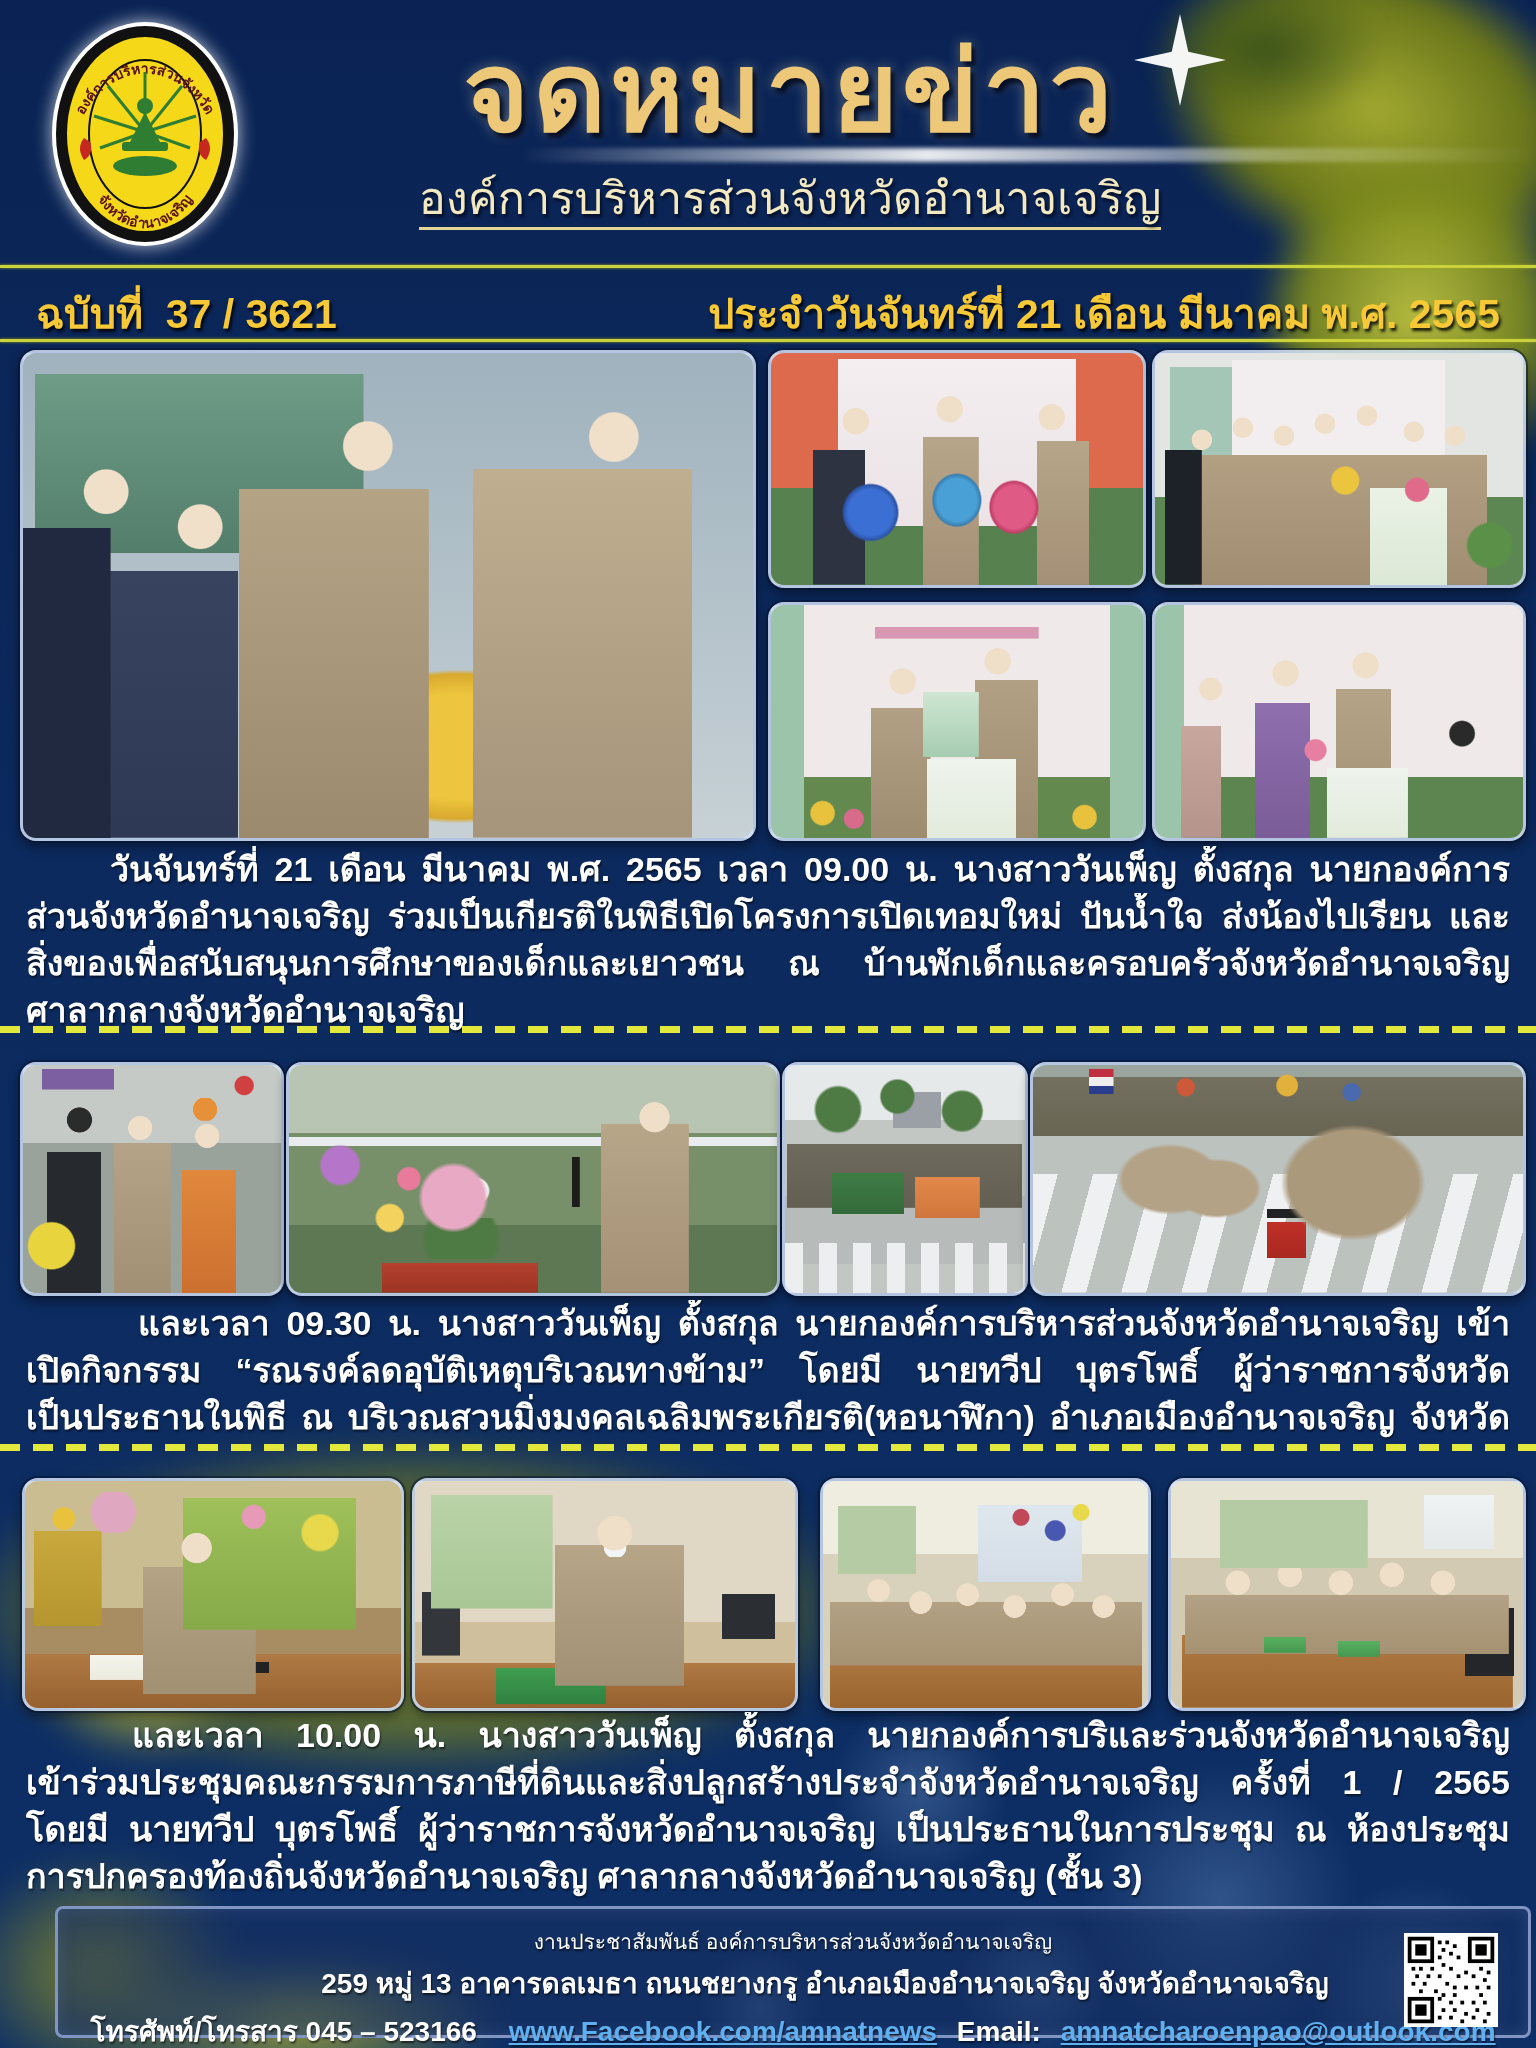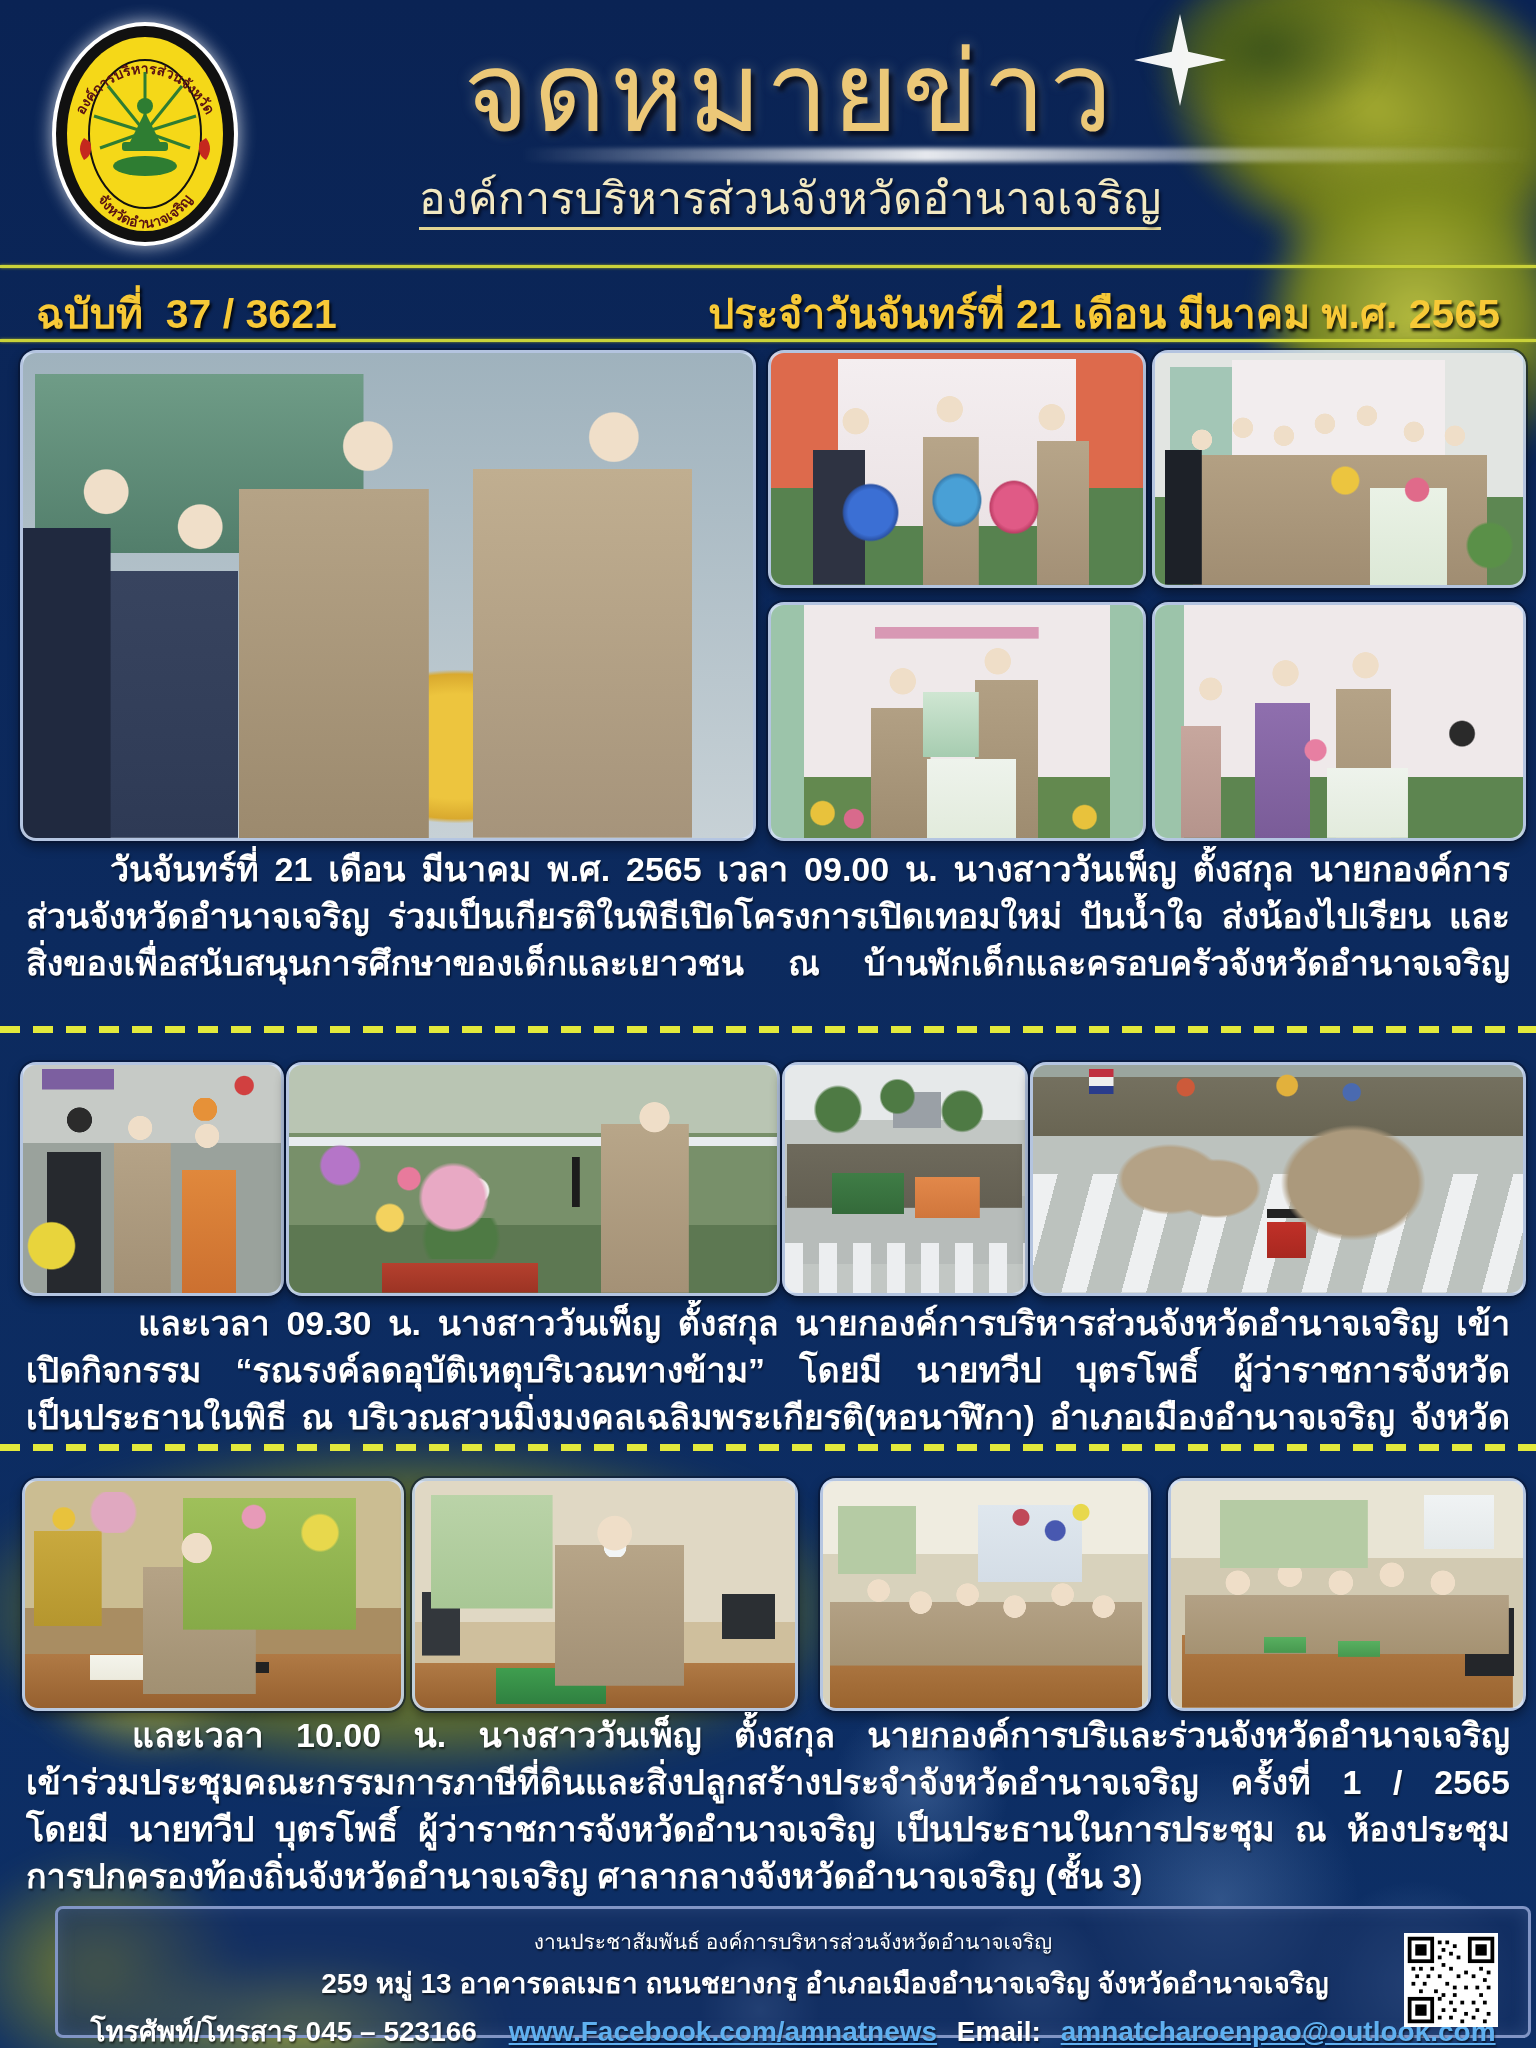--- a/index.html
+++ b/index.html
@@ -30,21 +30,21 @@
   #bk1{left:830px;top:1700px;width:180px;height:180px;}
   #bk2{left:1080px;top:1760px;width:280px;height:280px;}
   #bk3{left:1310px;top:1880px;width:210px;height:210px;}
   #bk4{left:960px;top:1910px;width:150px;height:150px;}
   #bk5{left:1230px;top:1540px;width:140px;height:140px;}
   #bk6{left:700px;top:1950px;width:120px;height:120px;}
 
   
   .logo{position:absolute;left:50px;top:20px;width:190px;height:228px;filter:drop-shadow(0 0 9px rgba(255,255,255,.75));}
   .htx{position:absolute;left:290px;top:34px;width:1000px;text-align:center;}
-  .title{font-size:112px;font-weight:400;color:#ecc878;letter-spacing:4px;line-height:1.05;
+  .title{font-size:112px;font-weight:700;color:#ecc878;letter-spacing:4px;line-height:1.05;
          text-shadow:4px 5px 4px rgba(3,10,30,.9),0 0 14px rgba(250,240,200,.35);}
   .subtitle{margin-top:10px;font-size:45px;font-weight:400;color:#f2e9c2;
             text-shadow:2px 3px 3px rgba(3,10,30,.85);}
   .subtitle .ul{border-bottom:3px solid #e3d694;padding-bottom:3px;}
   .streak{position:absolute;top:148px;left:520px;width:1016px;height:14px;pointer-events:none;
           background:linear-gradient(90deg,rgba(255,255,255,0),rgba(255,255,255,.9) 40%,rgba(255,255,255,.25) 78%,rgba(255,255,255,0));filter:blur(2px);}
   .sparkle{position:absolute;left:1134px;top:14px;width:92px;height:92px;background:#fff;opacity:.95;
            clip-path:polygon(50% 0,59% 41%,100% 50%,59% 59%,50% 100%,41% 59%,0 50%,41% 41%);
            filter:drop-shadow(0 0 14px #fff);}
 
@@ -319,20 +319,21 @@
   <div class="ph" id="phM" title="นายก อบจ. และคณะถือถุงขนมสีเหลืองร่วมพิธีบริจาค"></div>
   <div class="ph" id="phA" title="มอบกระเป๋านักเรียนหน้าป้าย Back to School"></div>
   <div class="ph" id="phB" title="คณะเจ้าหน้าที่ถ่ายภาพหมู่พร้อมกล่องของบริจาค"></div>
   <div class="ph" id="phC" title="มอบถุงของขวัญสีเขียวหน้าป้ายโครงการ"></div>
   <div class="ph" id="phD" title="ผู้ร่วมพิธีมอบสิ่งของหน้าป้ายโครงการ"></div>
 
   <div class="para" id="para1">
     <div class="pline ind1">วันจันทร์ที่ 21 เดือน มีนาคม พ.ศ. 2565 เวลา 09.00 น. นางสาววันเพ็ญ ตั้งสกุล นายกองค์การบริหาร</div>
     <div class="pline">ส่วนจังหวัดอำนาจเจริญ ร่วมเป็นเกียรติในพิธีเปิดโครงการเปิดเทอมใหม่ ปันน้ำใจ ส่งน้องไปเรียน และร่วมบริจาค</div>
     <div class="pline">สิ่งของเพื่อสนับสนุนการศึกษาของเด็กและเยาวชน ณ บ้านพักเด็กและครอบครัวจังหวัดอำนาจเจริญ</div>
+    <div class="pline end">ศาลากลางจังหวัดอำนาจเจริญ</div>
   </div>
 
   <div class="dash" id="dash1"></div>
 
   <div class="ph" id="phE" title="เจ้าหน้าที่และเด็ก ๆ ร่วมกิจกรรมรณรงค์"></div>
   <div class="ph" id="phF" title="ผู้ว่าราชการจังหวัดกล่าวที่แท่นพร้อมแจกันดอกไม้"></div>
   <div class="ph" id="phG" title="ขบวนรณรงค์พร้อมป้ายบริเวณทางม้าลาย"></div>
   <div class="ph" id="phH" title="เจ้าหน้าที่ทาสีทางม้าลายด้วยถังสีแดง"></div>
 
   <div class="para" id="para2">

